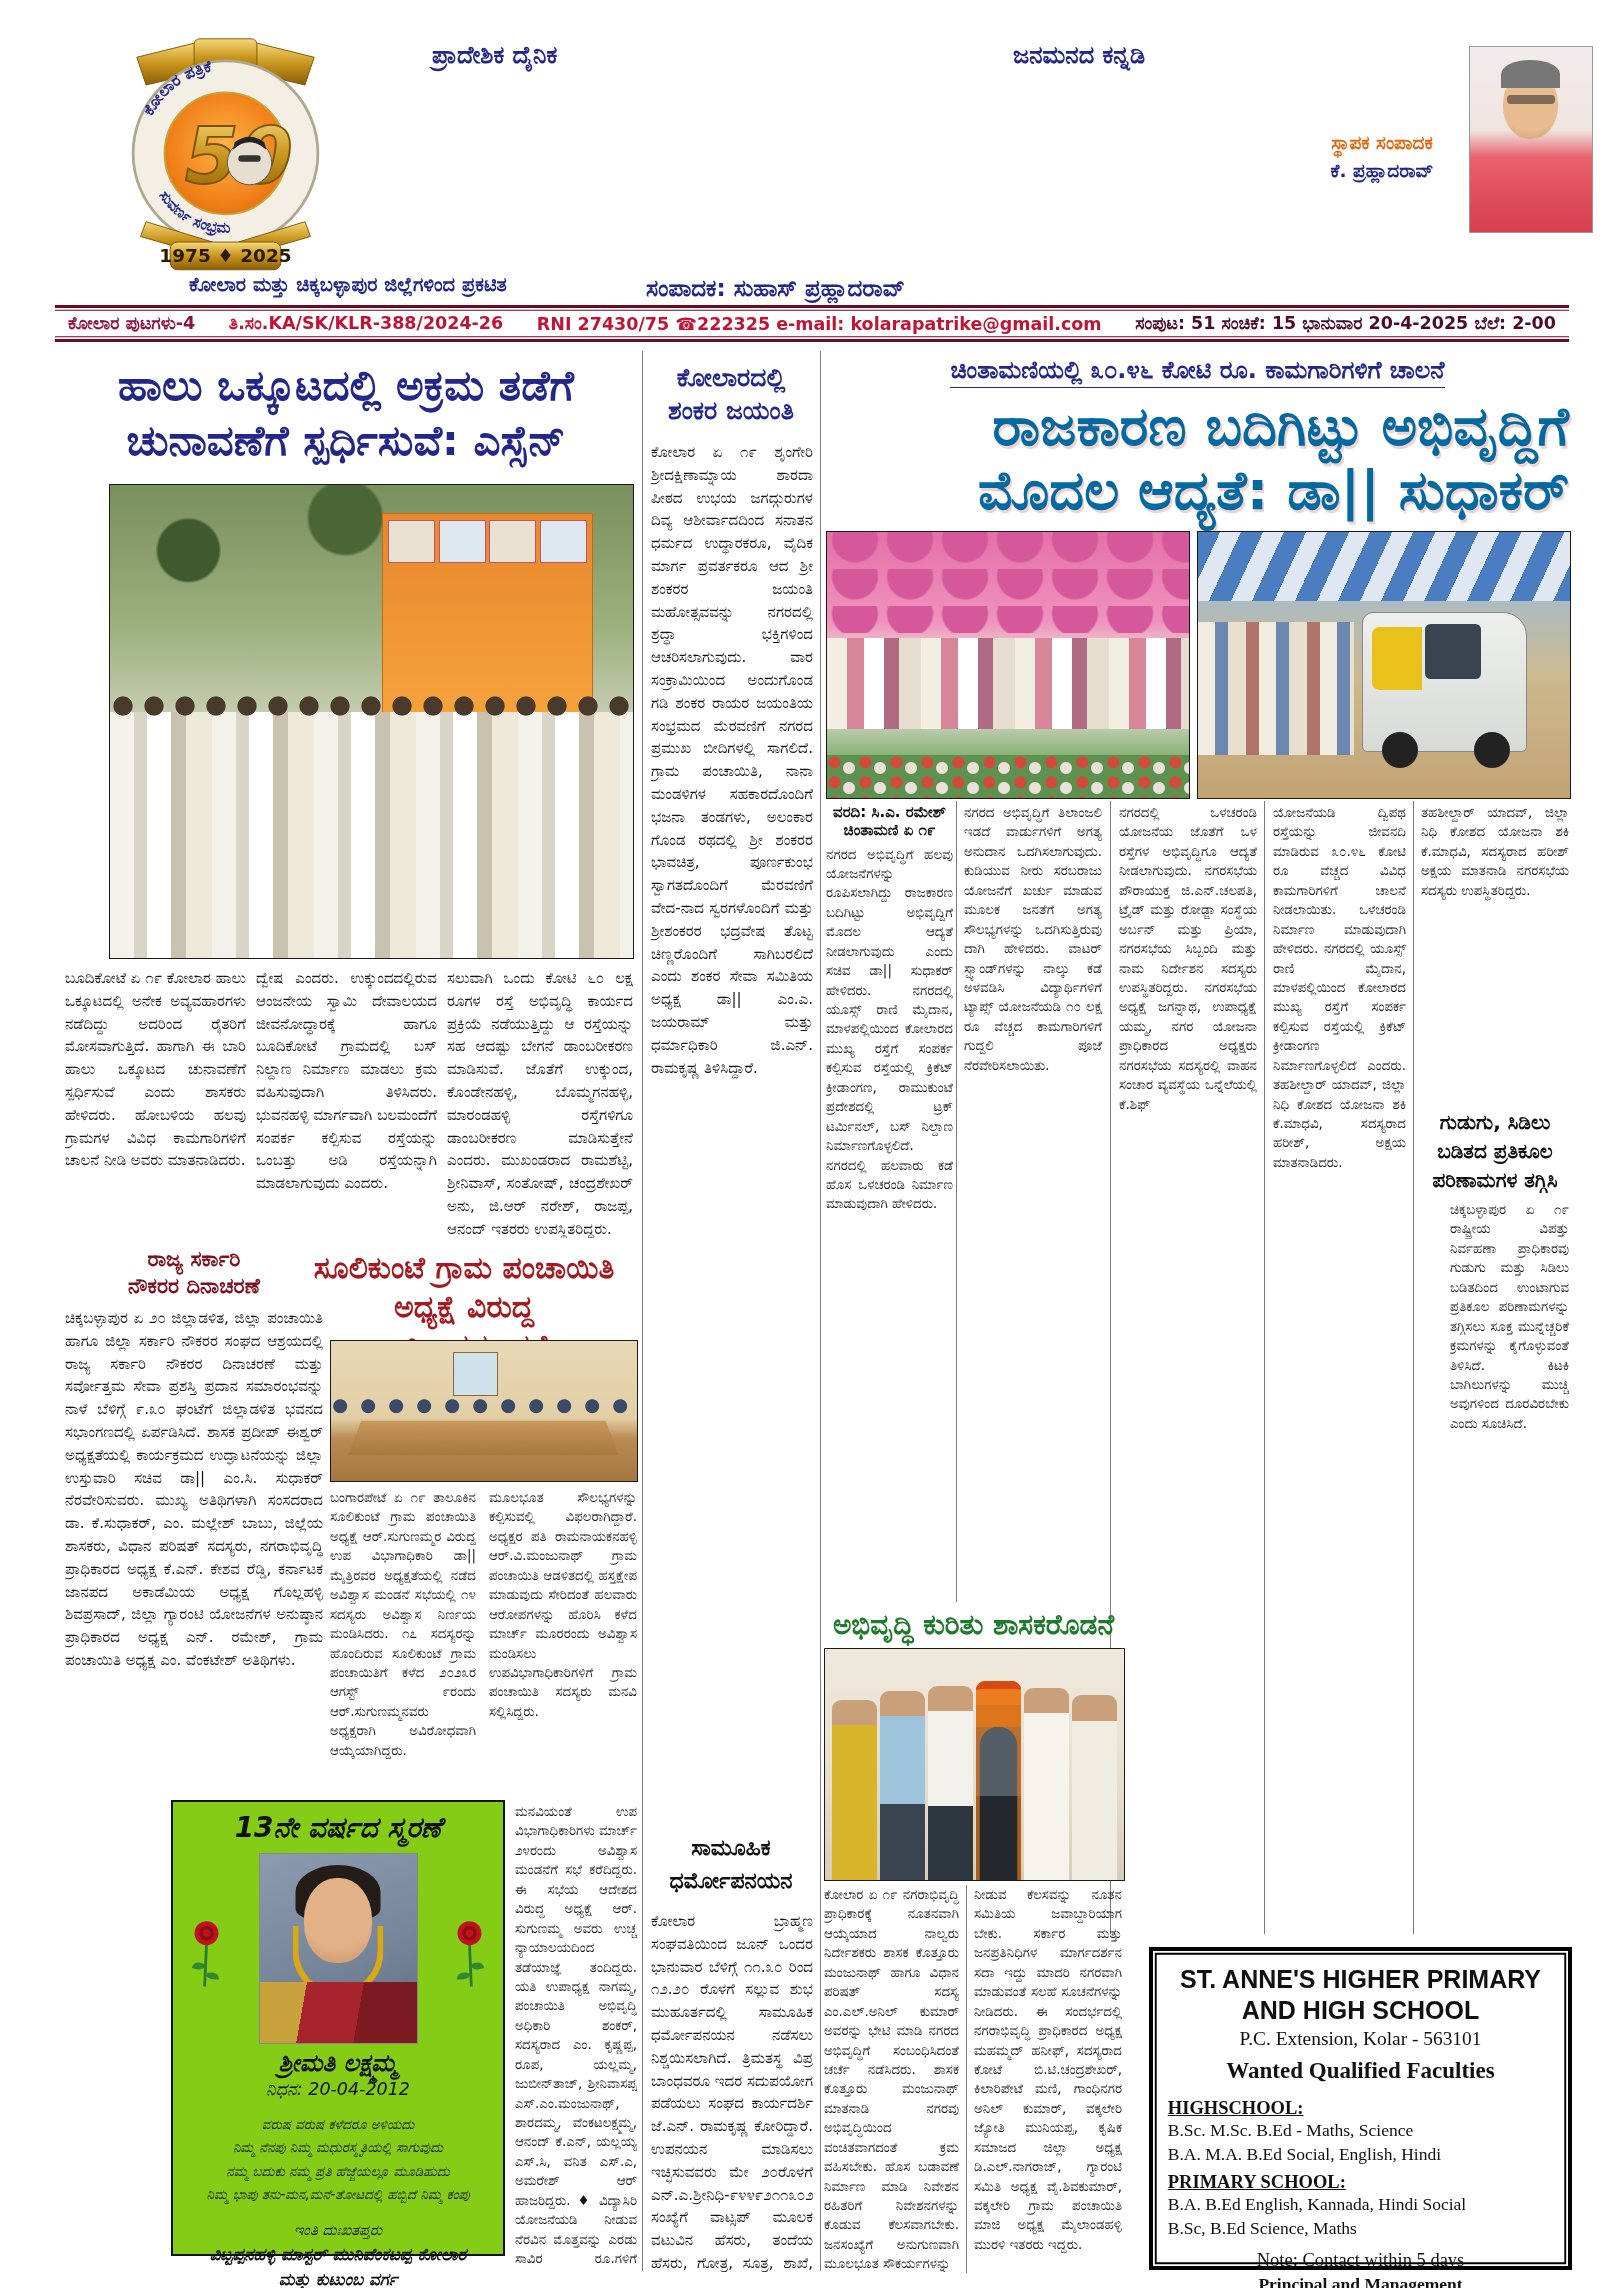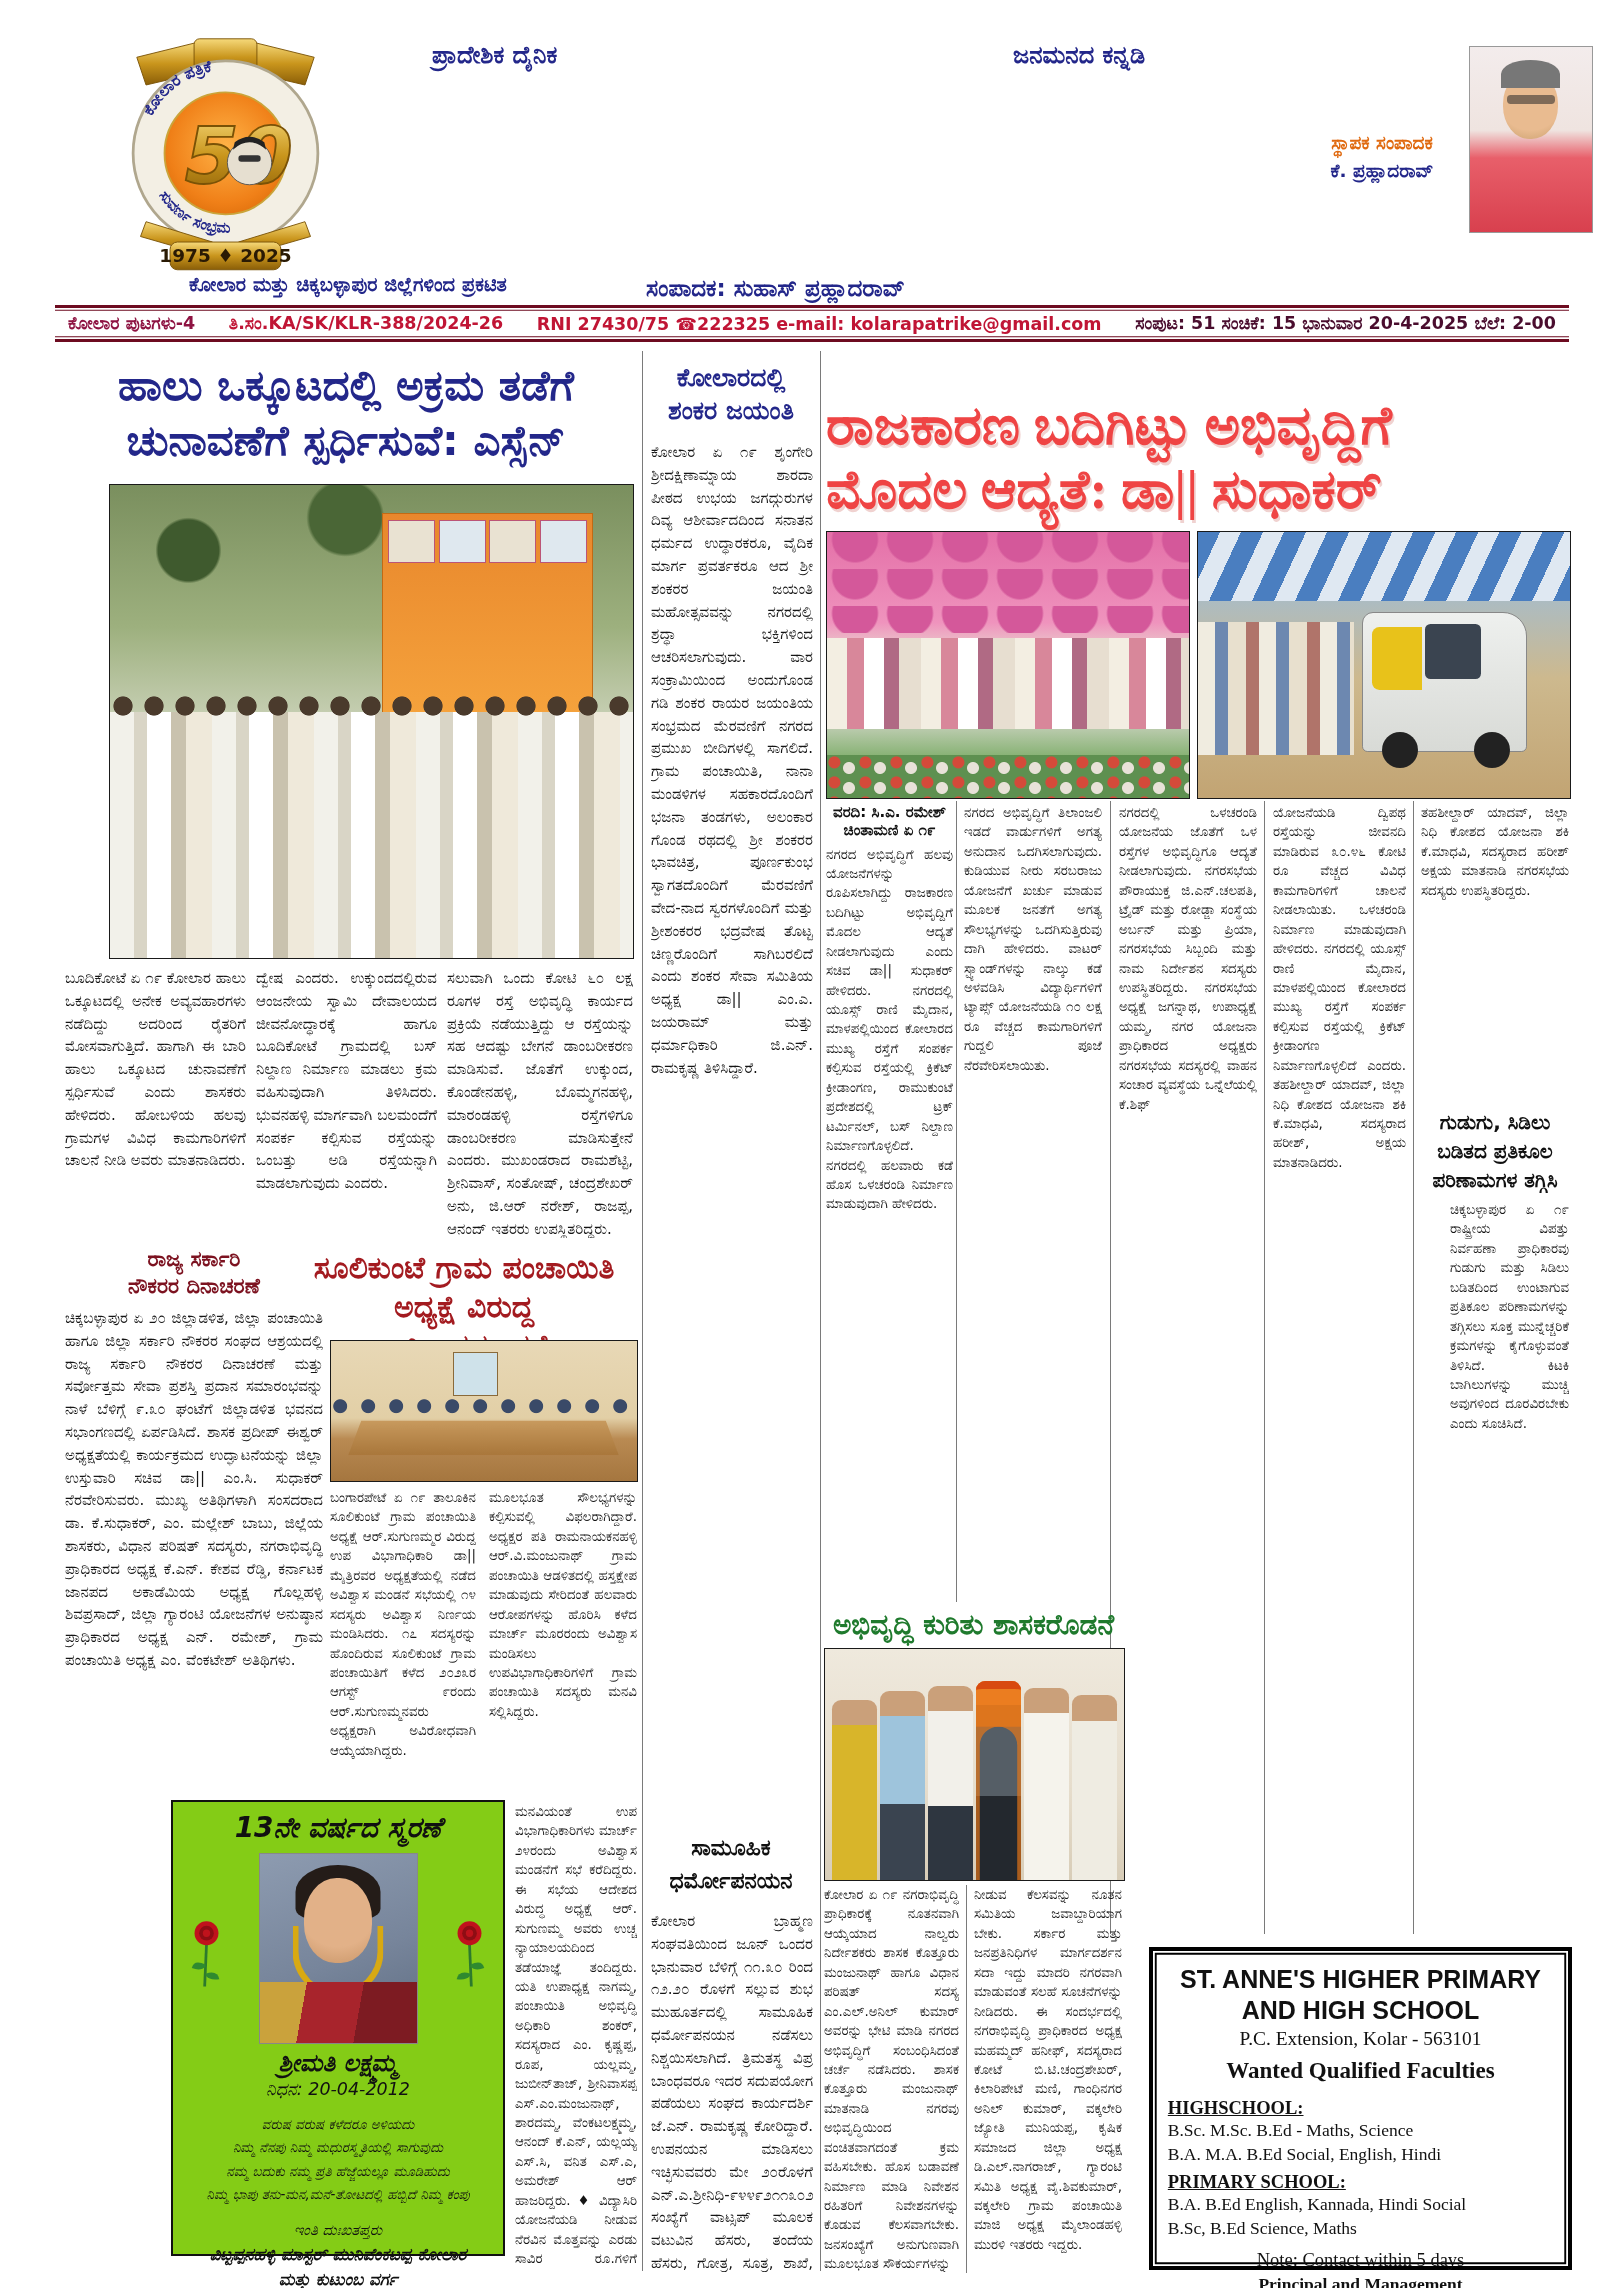--- a/index.html
+++ b/index.html
@@ -23,22 +23,22 @@
            box-shadow:inset 0 1.8px 0 #fff,inset 0 -1.8px 0 #fff,inset 0 2.8px 0 #6d0b20,inset 0 -2.8px 0 #6d0b20;
            display:flex;align-items:center;justify-content:space-between;padding:0 13px;box-sizing:border-box;
            font-weight:bold;font-size:17.5px;}
   #infobar .seg1{color:#8e1342;}
   #infobar .seg2,#infobar .seg3{color:#c01535;}
   #infobar .seg4{color:#4a0d2e;}
   
   .h-left{font-size:42px;font-weight:bold;color:#23278a;line-height:1.32;text-align:center;}
   .h-sulik{font-size:30px;font-weight:bold;color:#a31b20;line-height:1.3;text-align:center;}
   .h-mid{font-size:25px;font-weight:bold;color:#23278a;line-height:1.3;text-align:center;}
-  .h-big-red{font-size:54px;font-weight:bold;color:#ef4444;line-height:1.18;text-align:left;
-             text-shadow:1.8px 2.8px 0 rgba(180,30,20,0.2);font-family:Liberation Serif, serif;}
+  .h-big-red{font-size:54px;font-weight:bold;color:#0369a1;line-height:1.18;text-align:right;
+             text-shadow:1.8px 2.8px 0 rgba(180,30,20,0.2);}
   .kicker-wrap{text-align:center;}
   .kicker{display:inline-block;font-size:24px;font-weight:bold;color:#23278a;
           border-bottom:1.8px solid #23278a;padding-bottom:2.8px;}
   .h-green{font-size:28px;font-weight:bold;color:#1f7a2d;text-align:center;}
   .h-maroon-sm{font-size:21px;font-weight:bold;color:#7c1220;text-align:center;line-height:1.3;}
   .h-black-sm{font-size:22px;font-weight:bold;color:#101010;text-align:center;line-height:1.5;}
   
   #memorial{border:2.8px solid #111;box-sizing:border-box;padding:9.2px 11px;text-align:center;background:#84cc16;font-style:italic;}
   #memorial .m-title{font-size:28px;font-weight:bold;color:#111;}
   #memorial .m-photo{width:157px;height:189px;margin:7.4px auto 5.5px;position:relative;border:0.9px solid #888;
@@ -254,20 +254,23 @@
     <div>ಶಂಕರ ಜಯಂತಿ</div>
   </div>
   <div class="abs body-col" style="left:651px;top:441px;width:162px;height:1383px;">ಕೋಲಾರ ಏ ೧೯ ಶೃಂಗೇರಿ ಶ್ರೀದಕ್ಷಿಣಾಮ್ನಾಯ ಶಾರದಾ ಪೀಠದ ಉಭಯ ಜಗದ್ಗುರುಗಳ ದಿವ್ಯ ಆಶೀರ್ವಾದದಿಂದ ಸನಾತನ ಧರ್ಮದ ಉದ್ಧಾರಕರೂ, ವೈದಿಕ ಮಾರ್ಗ ಪ್ರವರ್ತಕರೂ ಆದ ಶ್ರೀ ಶಂಕರರ ಜಯಂತಿ ಮಹೋತ್ಸವವನ್ನು ನಗರದಲ್ಲಿ ಶ್ರದ್ಧಾ ಭಕ್ತಿಗಳಿಂದ ಆಚರಿಸಲಾಗುವುದು. ವಾರ ಸಂಕ್ರಾಮಿಯಿಂದ ಅಂದುಗೊಂಡ ಗಡಿ ಶಂಕರ ರಾಯರ ಜಯಂತಿಯ ಸಂಭ್ರಮದ ಮೆರವಣಿಗೆ ನಗರದ ಪ್ರಮುಖ ಬೀದಿಗಳಲ್ಲಿ ಸಾಗಲಿದೆ. ಗ್ರಾಮ ಪಂಚಾಯಿತಿ, ನಾನಾ ಮಂಡಳಿಗಳ ಸಹಕಾರದೊಂದಿಗೆ ಭಜನಾ ತಂಡಗಳು, ಅಲಂಕಾರ ಗೊಂಡ ರಥದಲ್ಲಿ ಶ್ರೀ ಶಂಕರರ ಭಾವಚಿತ್ರ, ಪೂರ್ಣಕುಂಭ ಸ್ವಾಗತದೊಂದಿಗೆ ಮೆರವಣಿಗೆ ವೇದ-ನಾದ ಸ್ವರಗಳೊಂದಿಗೆ ಮತ್ತು ಶ್ರೀಶಂಕರರ ಭದ್ರವೇಷ ತೊಟ್ಟ ಚಿಣ್ಣರೊಂದಿಗೆ ಸಾಗಿಬರಲಿದೆ ಎಂದು ಶಂಕರ ಸೇವಾ ಸಮಿತಿಯ ಅಧ್ಯಕ್ಷ ಡಾ|| ಎಂ.ಎ. ಜಯರಾಮ್ ಮತ್ತು ಧರ್ಮಾಧಿಕಾರಿ ಜಿ.ಎನ್. ರಾಮಕೃಷ್ಣ ತಿಳಿಸಿದ್ದಾರೆ.</div>
 
   <div class="abs h-black-sm" style="left:649px;top:1831px;width:164px;">
     <div>ಸಾಮೂಹಿಕ</div>
     <div>ಧರ್ಮೋಪನಯನ</div>
   </div>
   <div class="abs body-col" style="left:651px;top:1910px;width:162px;height:362px;">ಕೋಲಾರ ಬ್ರಾಹ್ಮಣ ಸಂಘವತಿಯಿಂದ ಜೂನ್ ಒಂದರ ಭಾನುವಾರ ಬೆಳಿಗ್ಗೆ ೧೧.೩೦ ರಿಂದ ೧೨.೨೦ ರೊಳಗೆ ಸಲ್ಲುವ ಶುಭ ಮುಹೂರ್ತದಲ್ಲಿ ಸಾಮೂಹಿಕ ಧರ್ಮೋಪನಯನ ನಡೆಸಲು ನಿಶ್ಚಯಿಸಲಾಗಿದೆ. ತ್ರಿಮತಸ್ಥ ವಿಪ್ರ ಬಾಂಧವರೂ ಇದರ ಸದುಪಯೋಗ ಪಡೆಯಲು ಸಂಘದ ಕಾರ್ಯದರ್ಶಿ ಜೆ.ಎನ್. ರಾಮಕೃಷ್ಣ ಕೋರಿದ್ದಾರೆ. ಉಪನಯನ ಮಾಡಿಸಲು ಇಚ್ಛಿಸುವವರು ಮೇ ೨೦ರೊಳಗೆ ಎನ್.ಎ.ಶ್ರೀನಿಧಿ-೯೪೪೯೨೧೧೩೦೨೧ ಸಂಖ್ಯೆಗೆ ವಾಟ್ಸಪ್ ಮೂಲಕ ವಟುವಿನ ಹೆಸರು, ತಂದೆಯ ಹೆಸರು, ಗೋತ್ರ, ಸೂತ್ರ, ಶಾಖೆ, ವೇದ, ಜನ್ಮದಿನಾಂಕ, ವಿಳಾಸ ಕಳುಹಿಸಲು ಸೂಚಿಸಿದ್ದಾರೆ.</div>
 
+  <div class="abs kicker-wrap" style="left:826px;top:356px;width:743px;">
+    <span class="kicker">ಚಿಂತಾಮಣಿಯಲ್ಲಿ ೩೦.೪೬ ಕೋಟಿ ರೂ. ಕಾಮಗಾರಿಗಳಿಗೆ ಚಾಲನೆ</span>
+  </div>
   <div class="abs h-big-red" style="left:826px;top:395px;width:743px;">
     <div>ರಾಜಕಾರಣ ಬದಿಗಿಟ್ಟು ಅಭಿವೃದ್ದಿಗೆ</div>
     <div>ಮೊದಲ ಆದ್ಯತೆ: ಡಾ|| ಸುಧಾಕರ್</div>
   </div>
 
   <div class="photo" style="left:826px;top:531px;width:362px;height:266px;
        background:linear-gradient(180deg,#e470a8 0%,#ef93bd 34%,#e8e0d0 48%,#cdd4c2 70%,#7fae6b 86%,#5e9050 100%);">
     <div class="ph-strip" style="top:0;height:38%;
          background-image:radial-gradient(circle 24px at 28px 7.4px,#d4589a 22px,transparent 24px);
          background-size:55px 37px;background-repeat:repeat;"></div>

